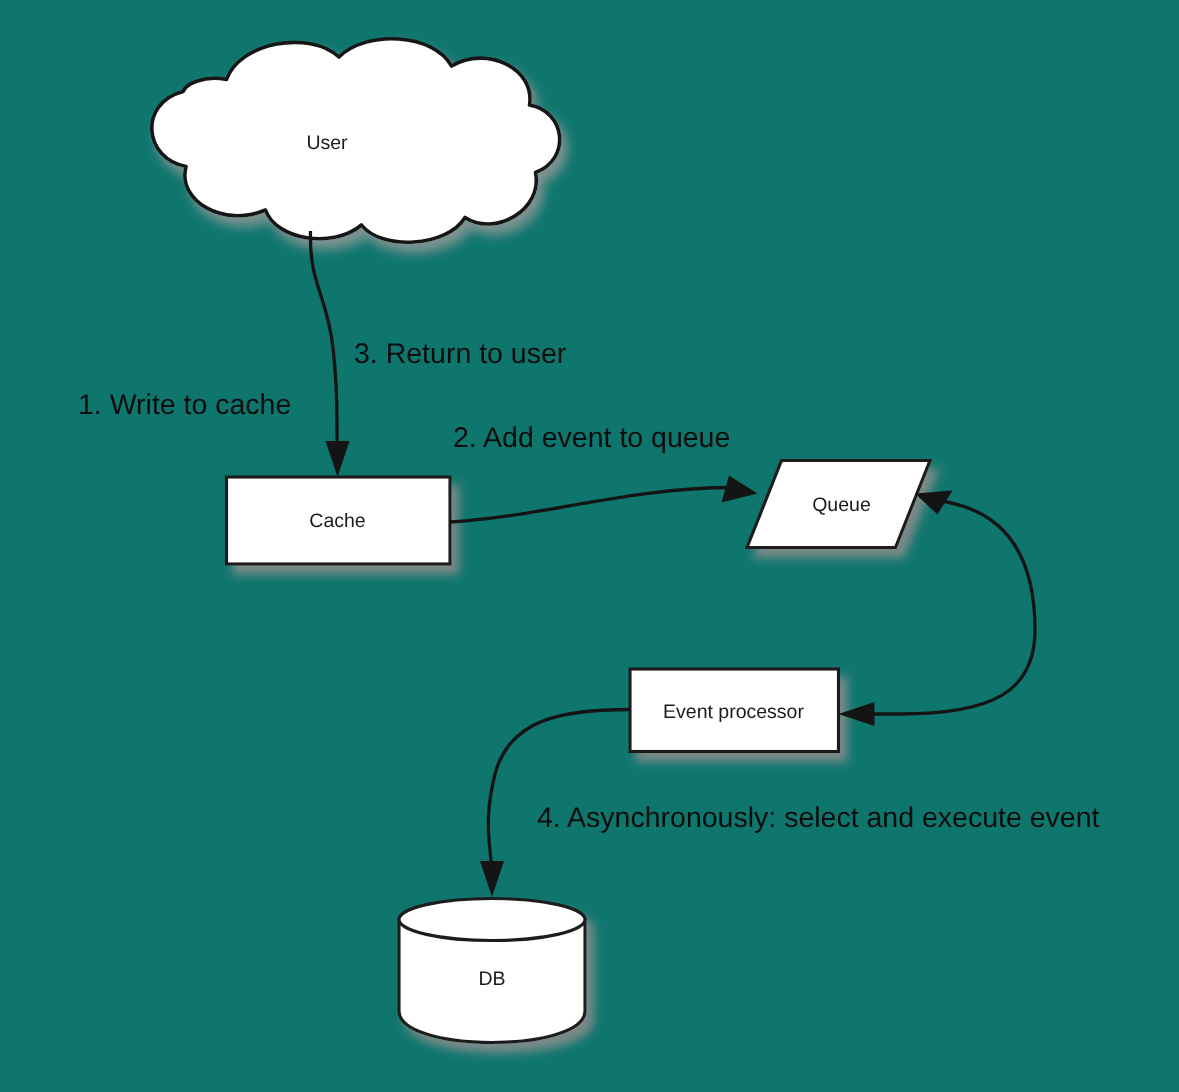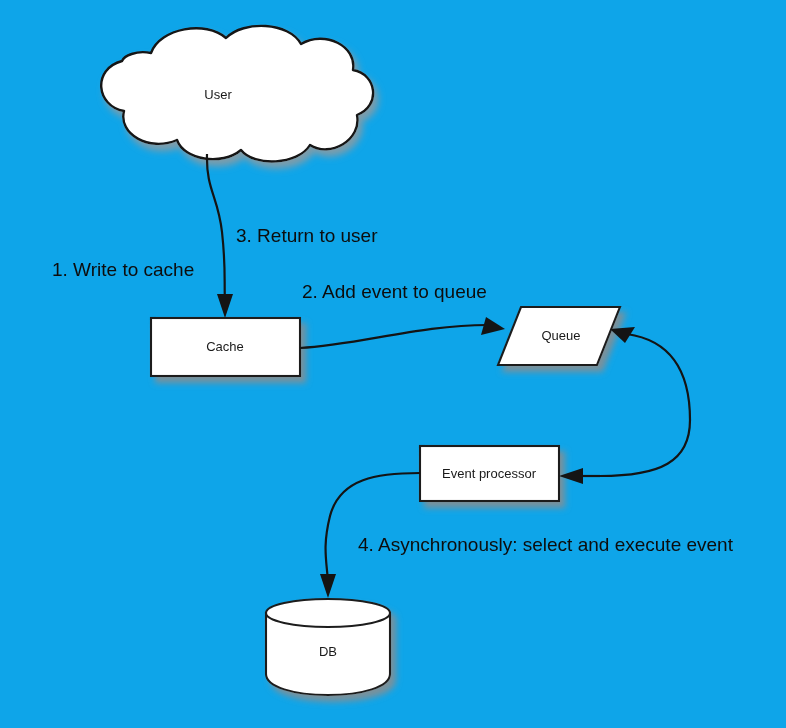--- a/index.html
+++ b/index.html
@@ -12,21 +12,21 @@
     width: 786px;
     height: 728px;
     font-family: "Liberation Sans", sans-serif;
     color: #111111;
     overflow: hidden;
   }
   #diagram-canvas {
     position: relative;
     width: 786px;
     height: 728px;
-    background: #0ea5e9;
+    background: #0f766e;
   }
   #diagram-svg {
     position: absolute;
     top: 0;
     left: 0;
     width: 786px;
     height: 728px;
   }
   .node-label {
     font-family: "Liberation Sans", sans-serif;

